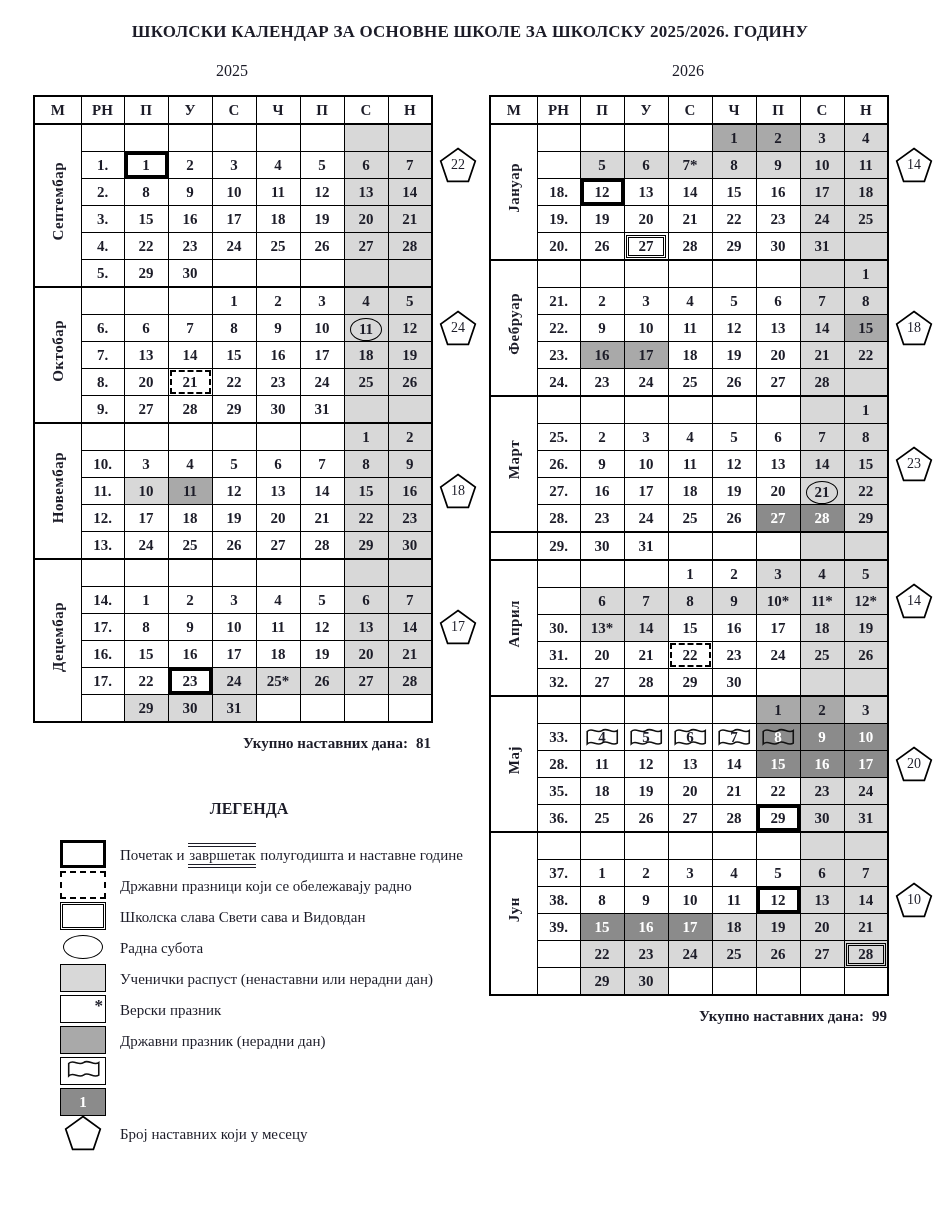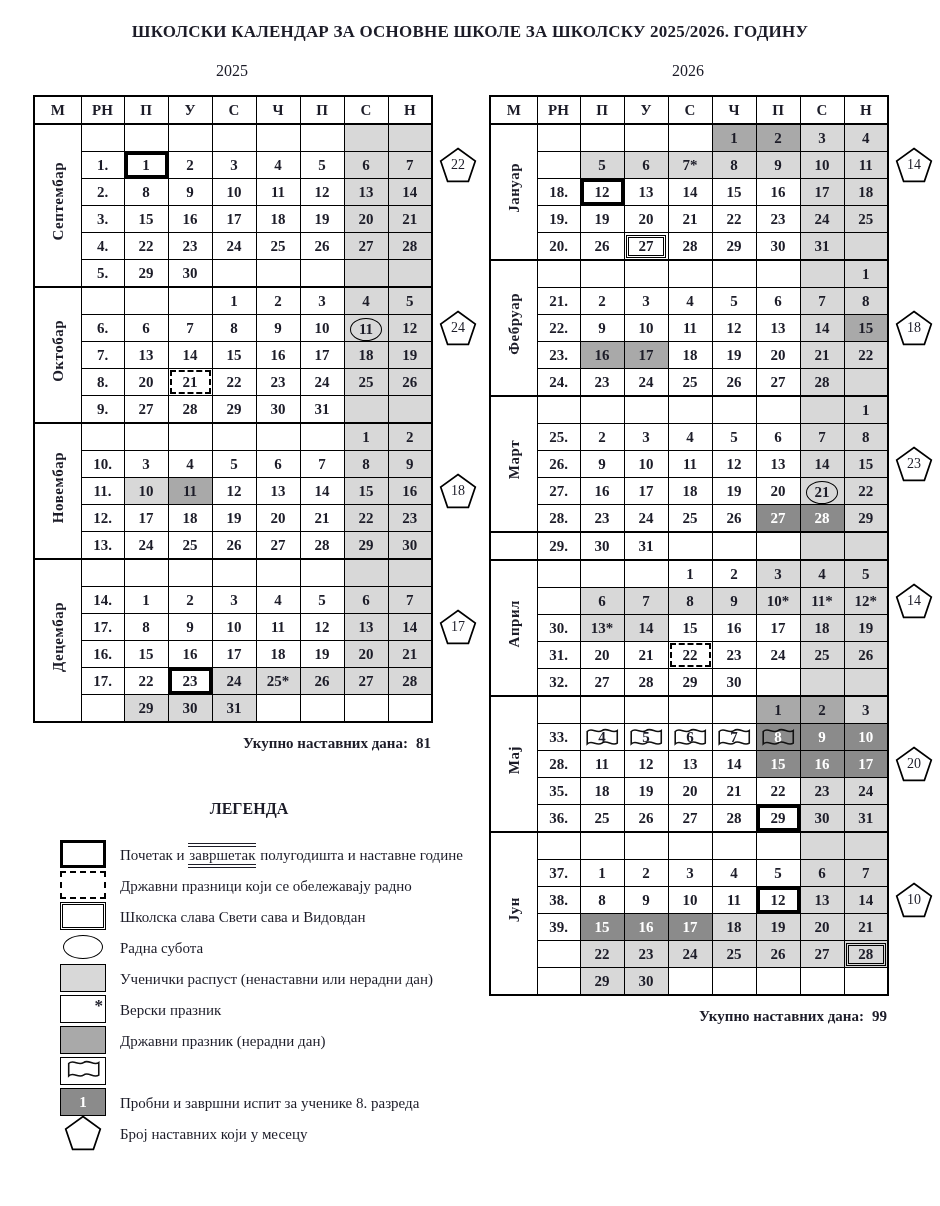--- a/index.html
+++ b/index.html
@@ -827,23 +827,20 @@
             <span><svg width="37" height="26" viewBox="0 0 40 28">
                 <path d="M4,8 C9,3 14.5,11 20,7 C25.5,3 31,11 36.5,7 L36.5,20.5 C31,24.5 25.5,16.5 20,20.5 C14.5,24.5 9,16.5 4,21.5 Z" fill="none" stroke="#111" stroke-width="1.7"></path>
               </svg></span>
           </div>
         </div>
         <div class="legend-row">
           <div class="lsym sym-dark-box">
             <div class="lbox"></div>
             <span class="schar">1</span>
           </div>
-          <div class="ltext">
-            <div><span>Пробни и завршни испит за ученике 8. разреда</span></div>
-          </div>
         </div>
         <div class="legend-row">
           <div class="lsym sym-pentagon">
             <svg width="38" height="36" viewBox="0 0 38 36">
               <polygon points="19,1.5 36.3,14 29.4,34.3 8.6,34.3 1.7,14" fill="#fff" stroke="#000" stroke-width="1.7"></polygon>
             </svg>
           </div>
           <div class="ltext">
             <div><span>Број наставних који у месецу</span></div>
           </div>

